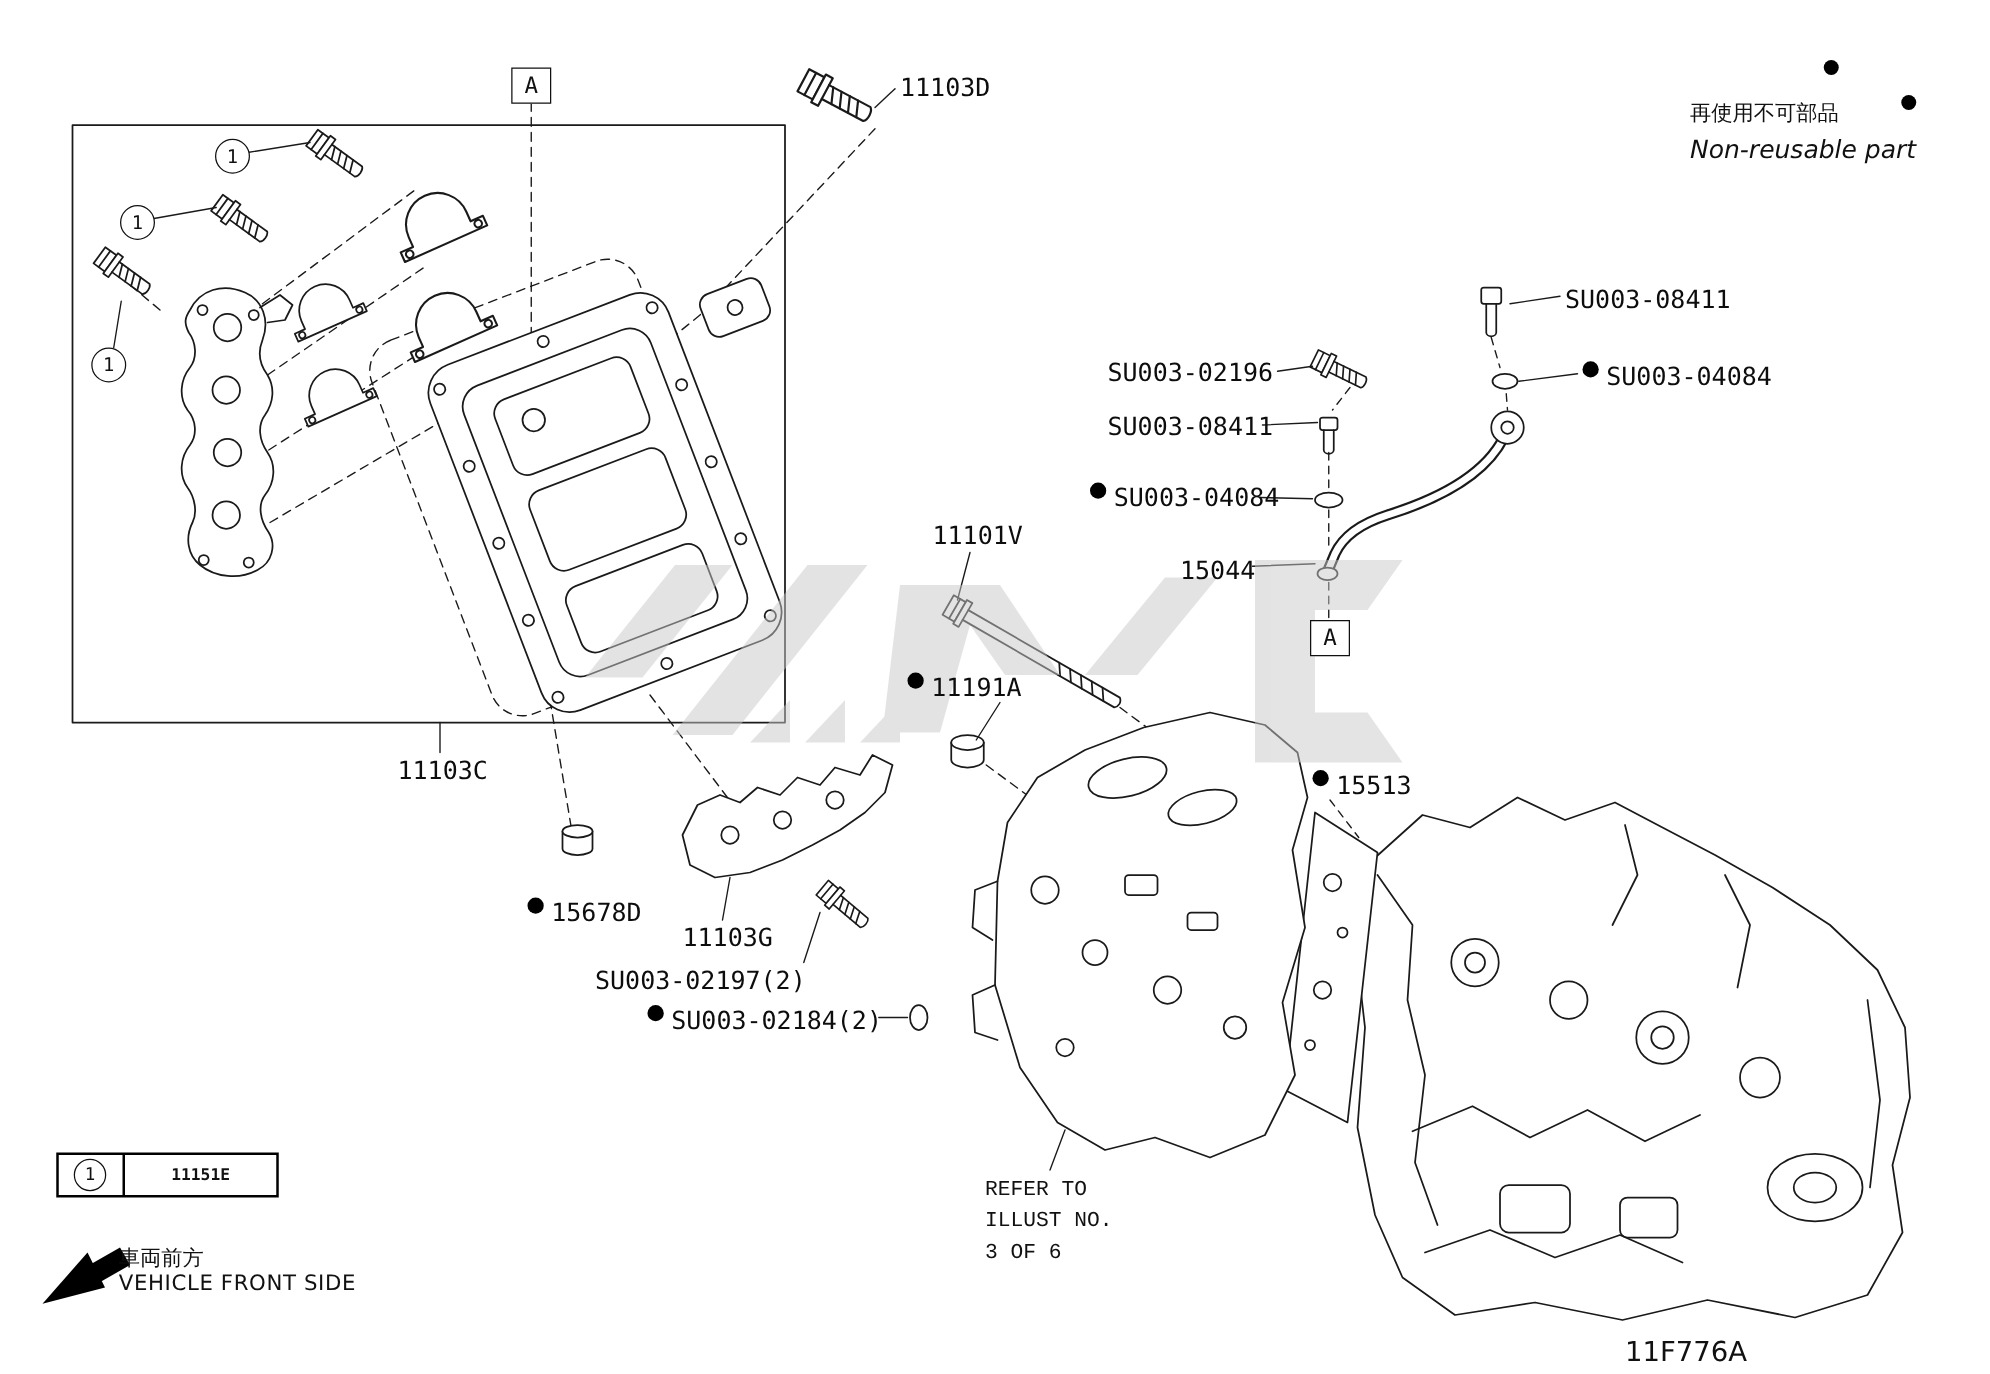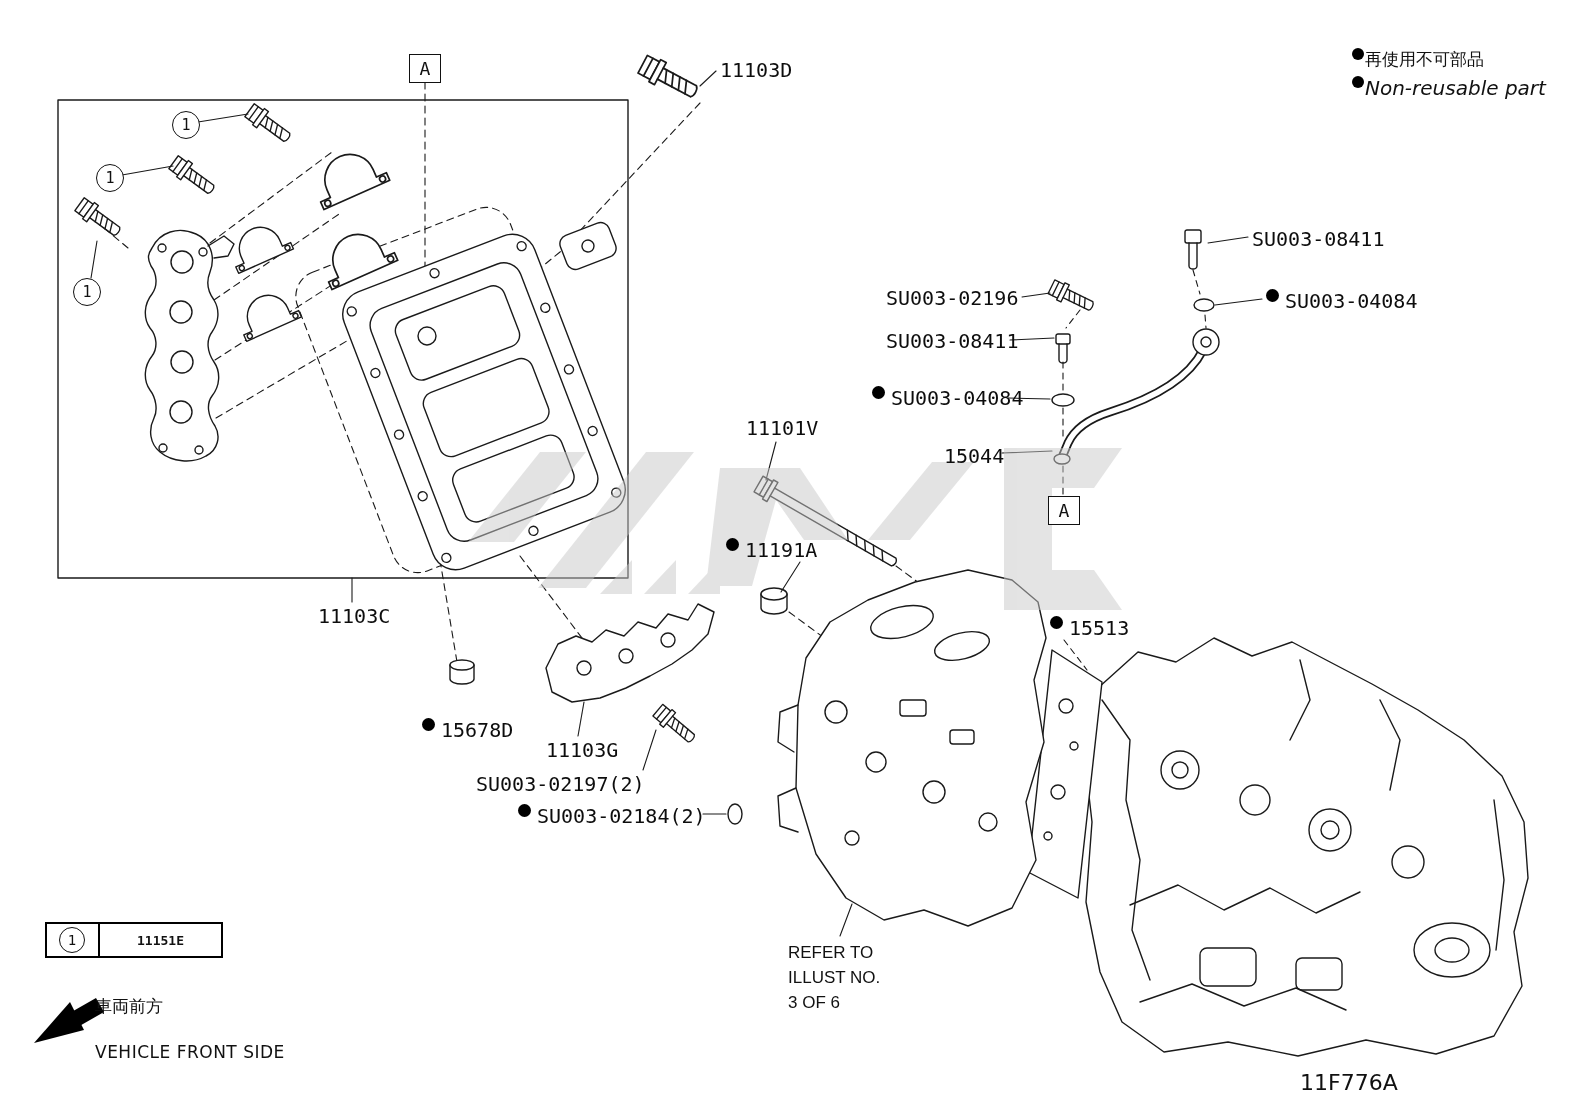--- a/index.html
+++ b/index.html
@@ -16,27 +16,27 @@
       display:flex;align-items:center;justify-content:center;
       font-family:"DejaVu Sans Mono",monospace;font-size:15px;}
   .legendbox{position:absolute;left:45px;top:922px;width:178px;height:36px;border:2px solid #000;
              display:flex;align-items:center;background:#fff;box-sizing:border-box;}
   .legendbox .c1s{width:24px;height:24px;border:1.5px solid #111;border-radius:50%;flex:none;
                   display:flex;align-items:center;justify-content:center;
                   font-family:"DejaVu Sans Mono",monospace;font-size:14px;margin-left:12px;}
   .legendbox .div{width:0;height:100%;border-left:2px solid #000;margin-left:13px;}
   .legendbox .pn{flex:1;text-align:center;font-family:"DejaVu Sans Mono",monospace;
                  font-size:13px;font-weight:bold;}
-  .legendrow{position:absolute;display:flex;align-items:flex-start;gap:1px;}
+  .legendrow{position:absolute;display:flex;align-items:flex-end;gap:19px;flex-direction:column;}
   .legendrow .ldot{width:12px;height:12px;border-radius:50%;background:#000;flex:none;}
   .jp17{font-size:17px;} .en16{font-size:20px;font-style:italic;}
-  .refer{position:absolute;left:788px;top:940px;font-family:Liberation Sans, sans-serif;
+  .refer{position:absolute;left:788px;top:940px;font-family:Liberation Mono, monospace;
          font-size:17px;line-height:25px;}
   .front-jp{position:absolute;left:95px;top:995px;font-size:17px;}
-  .front-en{position:absolute;left:95px;top:1017px;font-size:17px;letter-spacing:.5px;margin-top:25px;}
+  .front-en{position:absolute;left:95px;top:1017px;font-size:17px;letter-spacing:.5px;}
   .code{position:absolute;left:1300px;top:1070px;font-size:22px;}
 </style>
 </head>
 <body>
 
 <div class="canvas">
 
 <svg class="art" width="1592" height="1099" viewBox="0 0 1592 1099">
   <defs>
     <g id="bolt">

